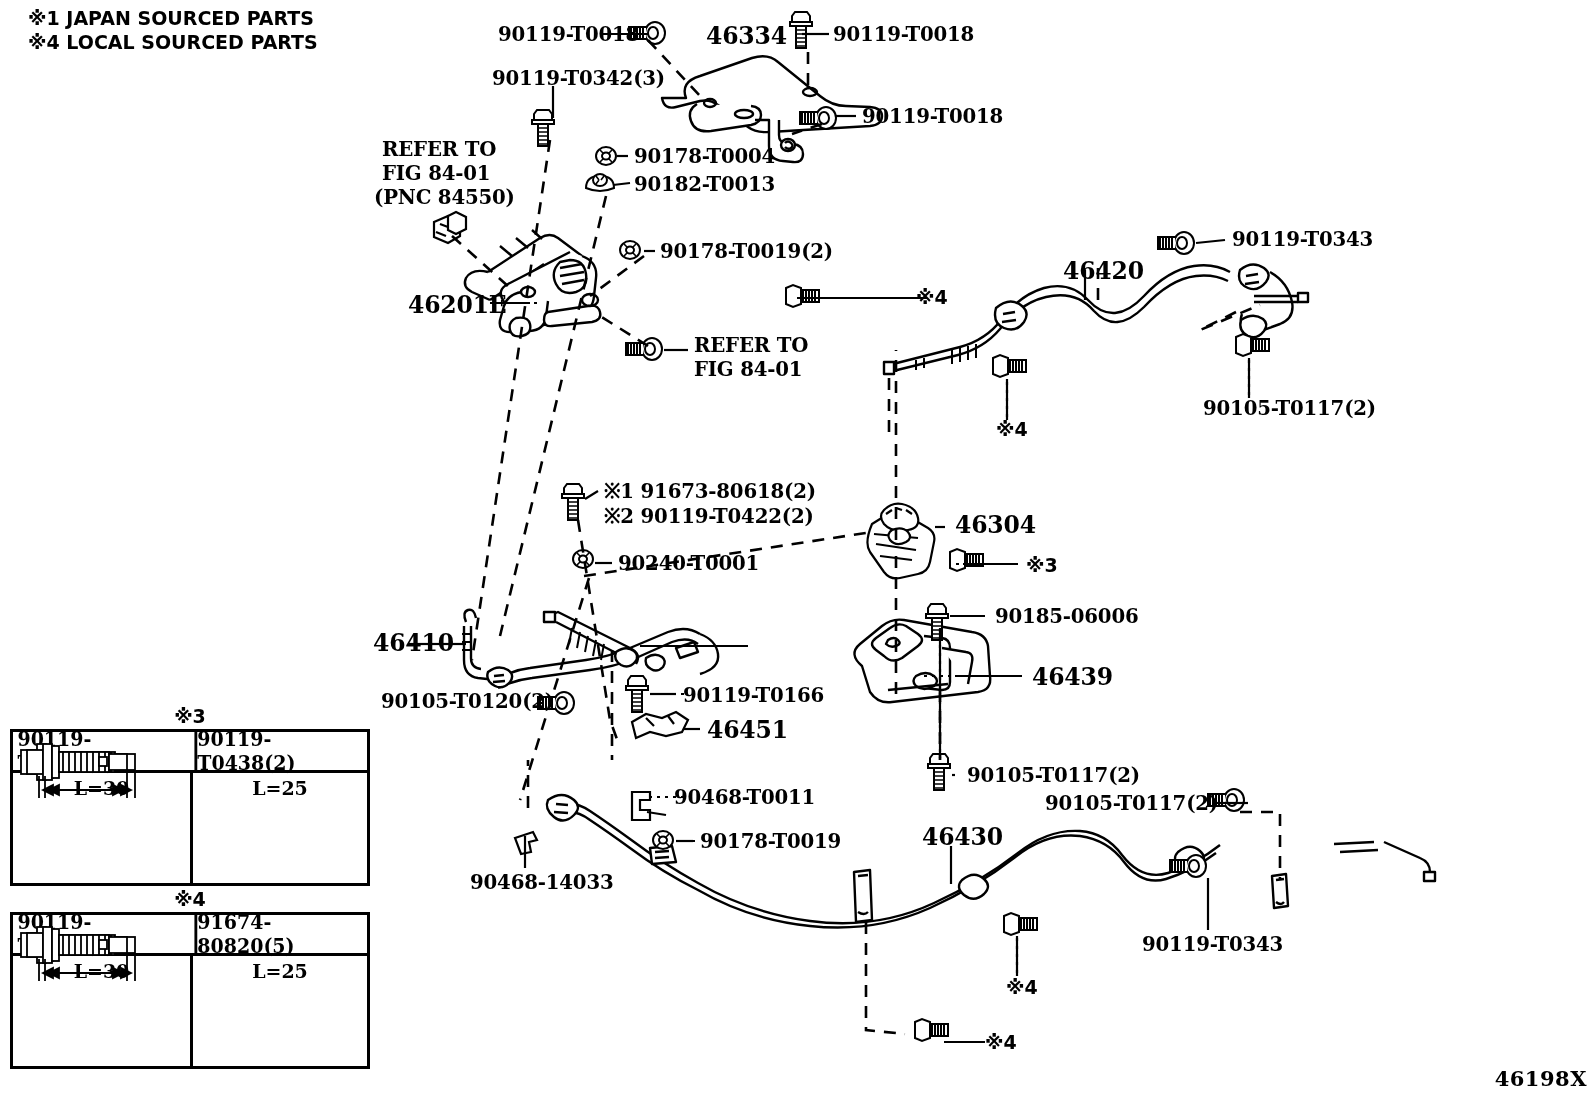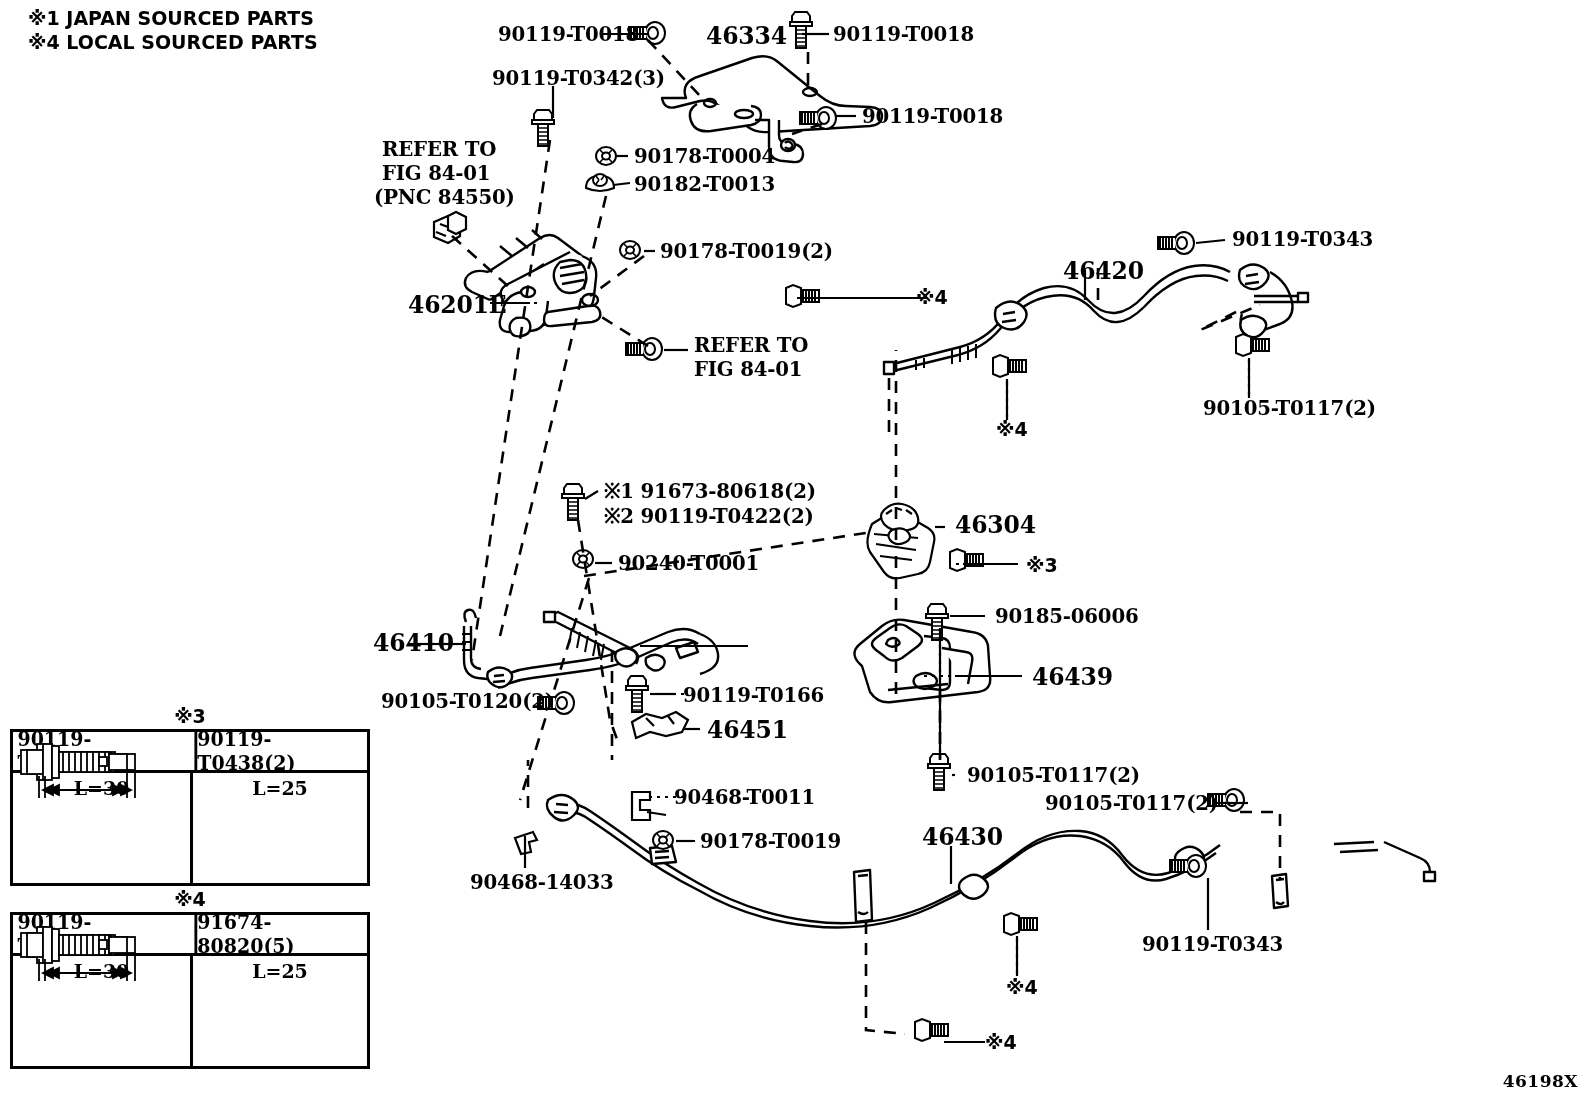--- a/index.html
+++ b/index.html
@@ -26,23 +26,23 @@
     transform:scaleX(0.94);
     transform-origin:left center;
   }
   .lbl.big{font-size:25px;}
   .lbl.note{
     font-family:"DejaVu Sans","Liberation Sans",sans-serif;
     font-weight:700;font-size:19px;letter-spacing:0px;transform:none;
   }
   .lbl.refer{font-size:21px;line-height:1.22;}
   .figcode{
-    position:absolute;right:14px;bottom:8px;
+    position:absolute;right:5px;bottom:8px;
     font-family:"DejaVu Serif","Liberation Serif",serif;
-    font-weight:700;font-size:17px;letter-spacing:0.5px;margin-left:24px;
+    font-weight:700;font-size:21px;letter-spacing:0.5px;margin-left:24px;
   }
   
   .btable{
     position:absolute;
     border:3px solid #000;
     background:#fff;
     box-sizing:border-box;
   }
   .btable .thead,.btable .tbody{display:flex;}
   .btable .thead{border-bottom:3px solid #000;}

